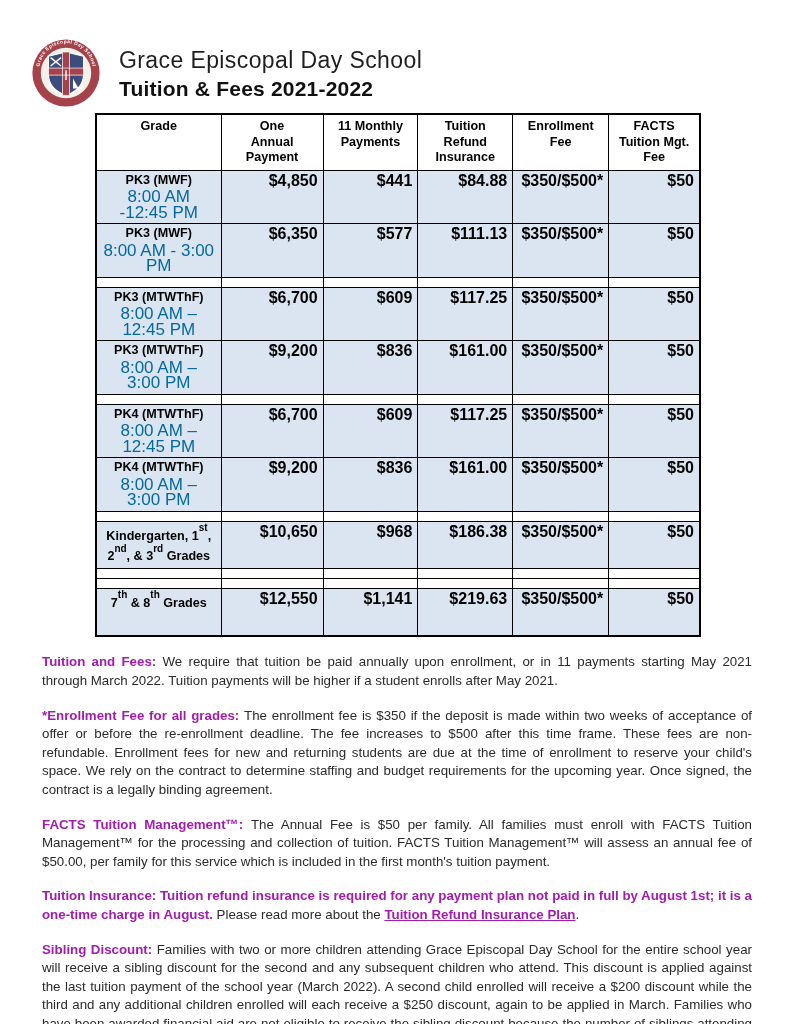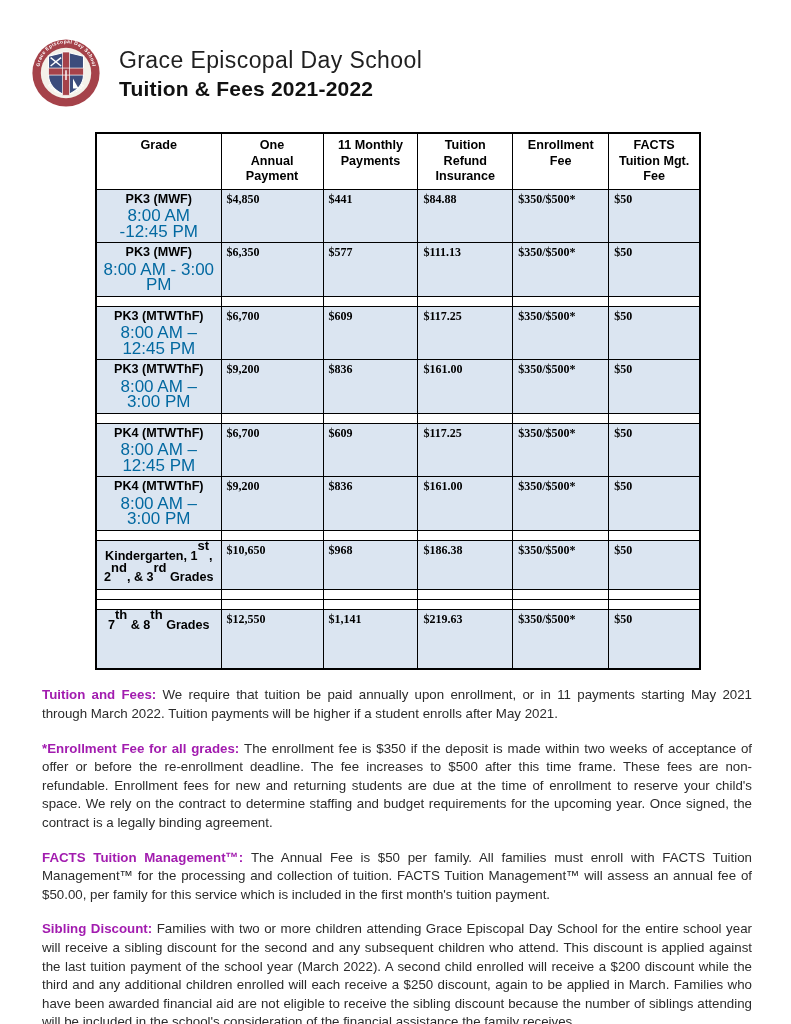--- a/index.html
+++ b/index.html
@@ -13,43 +13,43 @@
   
   .doc-header { display: flex; align-items: center; gap: 17px; margin-left: -12px; }
   .crest { width: 72px; height: 70px; flex: 0 0 auto; }
   .title-block { padding-top: 2px; }
   .school-name { font-size: 23px; letter-spacing: 0.4px; color: #1f1f1f; }
   .doc-title { font-size: 21px; font-weight: bold; letter-spacing: 0.2px; color: #111; margin-top: 3px; }
 
   
   table.fees {
     border-collapse: collapse; table-layout: fixed;
-    width: 606px; margin: 24px 0 0 53px;
+    width: 606px; margin: 5px 0 0 53px;
     border: 2px solid #000;
   }
   table.fees col.c-grade { width: 20.7%; }
   table.fees col.c-annual { width: 16.9%; }
   table.fees col.c-monthly { width: 15.7%; }
   table.fees col.c-refund { width: 15.7%; }
   table.fees col.c-enroll { width: 15.9%; }
   table.fees col.c-facts { width: 15.1%; }
   table.fees th, table.fees td { border: 1.6px solid #000; }
   table.fees th {
     background: #fff; font-size: 12.6px; font-weight: bold; text-align: center;
     vertical-align: top; padding: 4px 2px; height: 49px; line-height: 15.5px;
     white-space: pre-line; color: #000;
   }
   tr.data-row td { background: var(--row-blue, #dbe5f1); vertical-align: top; padding: 2px 5px 3px; height: 35px; line-height: 15.5px; }
-  tr.data-row.tall td { height: 60px; }
+  tr.data-row.tall td { height: 48px; }
   tr.spacer-row td { background: #fff; height: 10px; padding: 0; }
   td.grade-cell { text-align: center; }
   .grade-name { font-weight: bold; font-size: 12.6px; color: #000; }
-  .grade-name sup { font-size: 13px; position: relative; top: -0.35em; }
+  .grade-name sup { font-size: 10px; position: relative; top: -0.35em; }
   .schedule { font-size: 17px; color: #0369a1; margin-top: 1px; }
-  td.fee-cell { text-align: left; font-weight: bold; font-size: 12px; color: #000; font-family: Liberation Serif, serif; }
+  td.fee-cell { text-align: right; font-weight: bold; font-size: 16px; color: #000; }
 
   
   .body-text { margin-top: 16px; width: 710px; }
   .body-text p { margin: 0 0 16px 0; font-size: 13.3px; line-height: 18.6px; text-align: justify; color: #2b2b2b; }
   .body-text .b { font-weight: bold; color: #a21caf; }
   a.doc-link { color: var(--link-blue, #4a86c5); font-weight: bold; text-decoration: underline; cursor: pointer; }
 </style>
 </head>
 <body>
 
@@ -235,16 +235,17 @@
           <td class="fee-cell">$350/$500*</td>
           <td class="fee-cell">$50</td>
         </tr>
       </tbody>
   </table>
 
   <div class="body-text" id="body-text">
       <p><span class="b">Tuition and Fees: </span><span>We require that tuition be paid annually upon enrollment, or in 11 payments starting May 2021 through March 2022. Tuition payments will be higher if a student enrolls after May 2021.</span></p>
       <p><span class="b">*Enrollment Fee for all grades: </span><span>The enrollment fee is $350 if the deposit is made within two weeks of acceptance of offer or before the re-enrollment deadline. The fee increases to $500 after this time frame. These fees are non-refundable. Enrollment fees for new and returning students are due at the time of enrollment to reserve your child's space. We rely on the contract to determine staffing and budget requirements for the upcoming year. Once signed, the contract is a legally binding agreement.</span></p>
       <p><span class="b">FACTS Tuition Management™: </span><span>The Annual Fee is $50 per family. All families must enroll with FACTS Tuition Management™ for the processing and collection of tuition. FACTS Tuition Management™ will assess an annual fee of $50.00, per family for this service which is included in the first month's tuition payment.</span></p>
+      <p><span class="b">Tuition Insurance: Tuition refund insurance is required for any payment plan not paid in full by August 1st; it is a one-time charge in August.</span><span>  Please read more about the </span><a class="doc-link b" href="#">Tuition Refund Insurance Plan</a><span>.</span></p>
       <p><span class="b">Sibling Discount: </span><span>Families with two or more children attending Grace Episcopal Day School for the entire school year will receive a sibling discount for the second and any subsequent children who attend.  This discount is applied against the last tuition payment of the school year (March 2022). A second child enrolled will receive a $200 discount while the third and any additional children enrolled will each receive a $250 discount, again to be applied in March.   Families who have been awarded financial aid are not eligible to receive the sibling discount because the number of siblings attending will be included in the school's consideration of the financial assistance the family receives.</span></p>
     </div>
 
 </div>
 
 </body></html>

